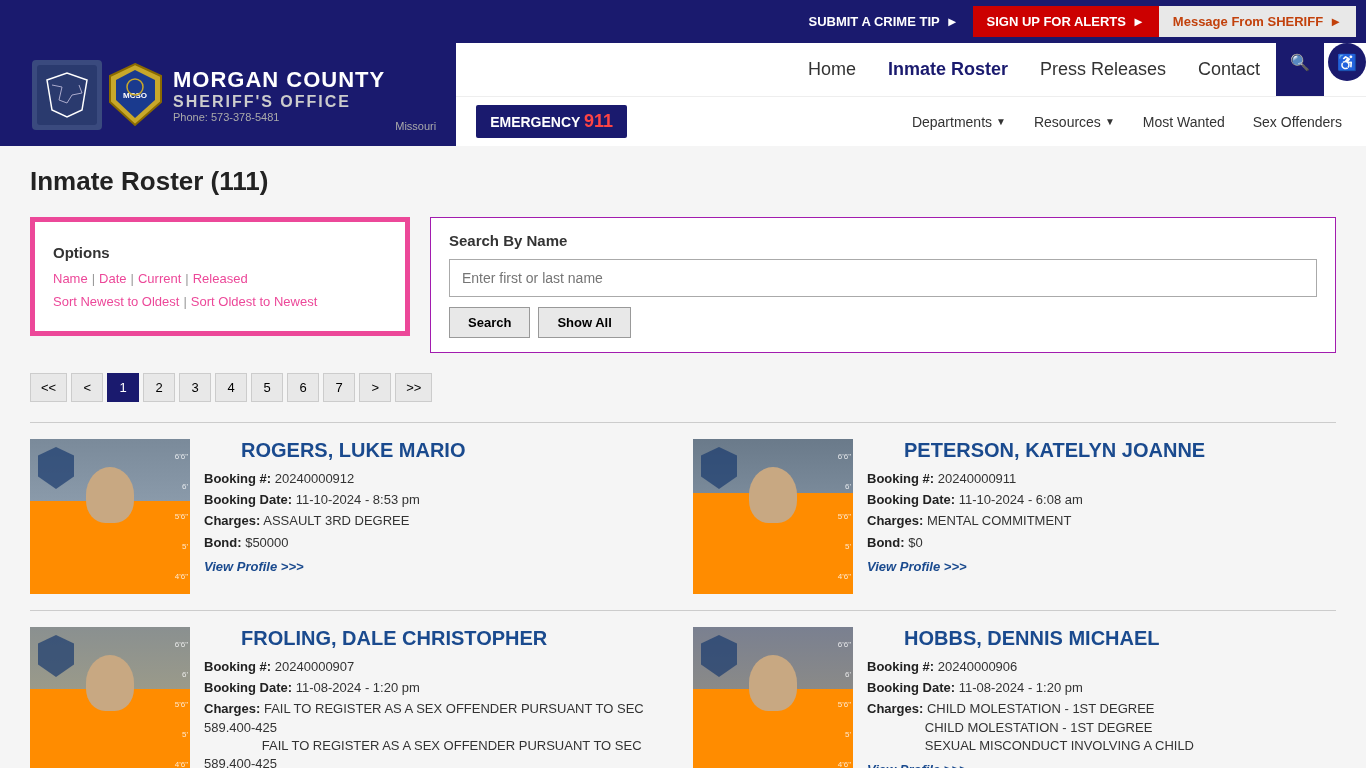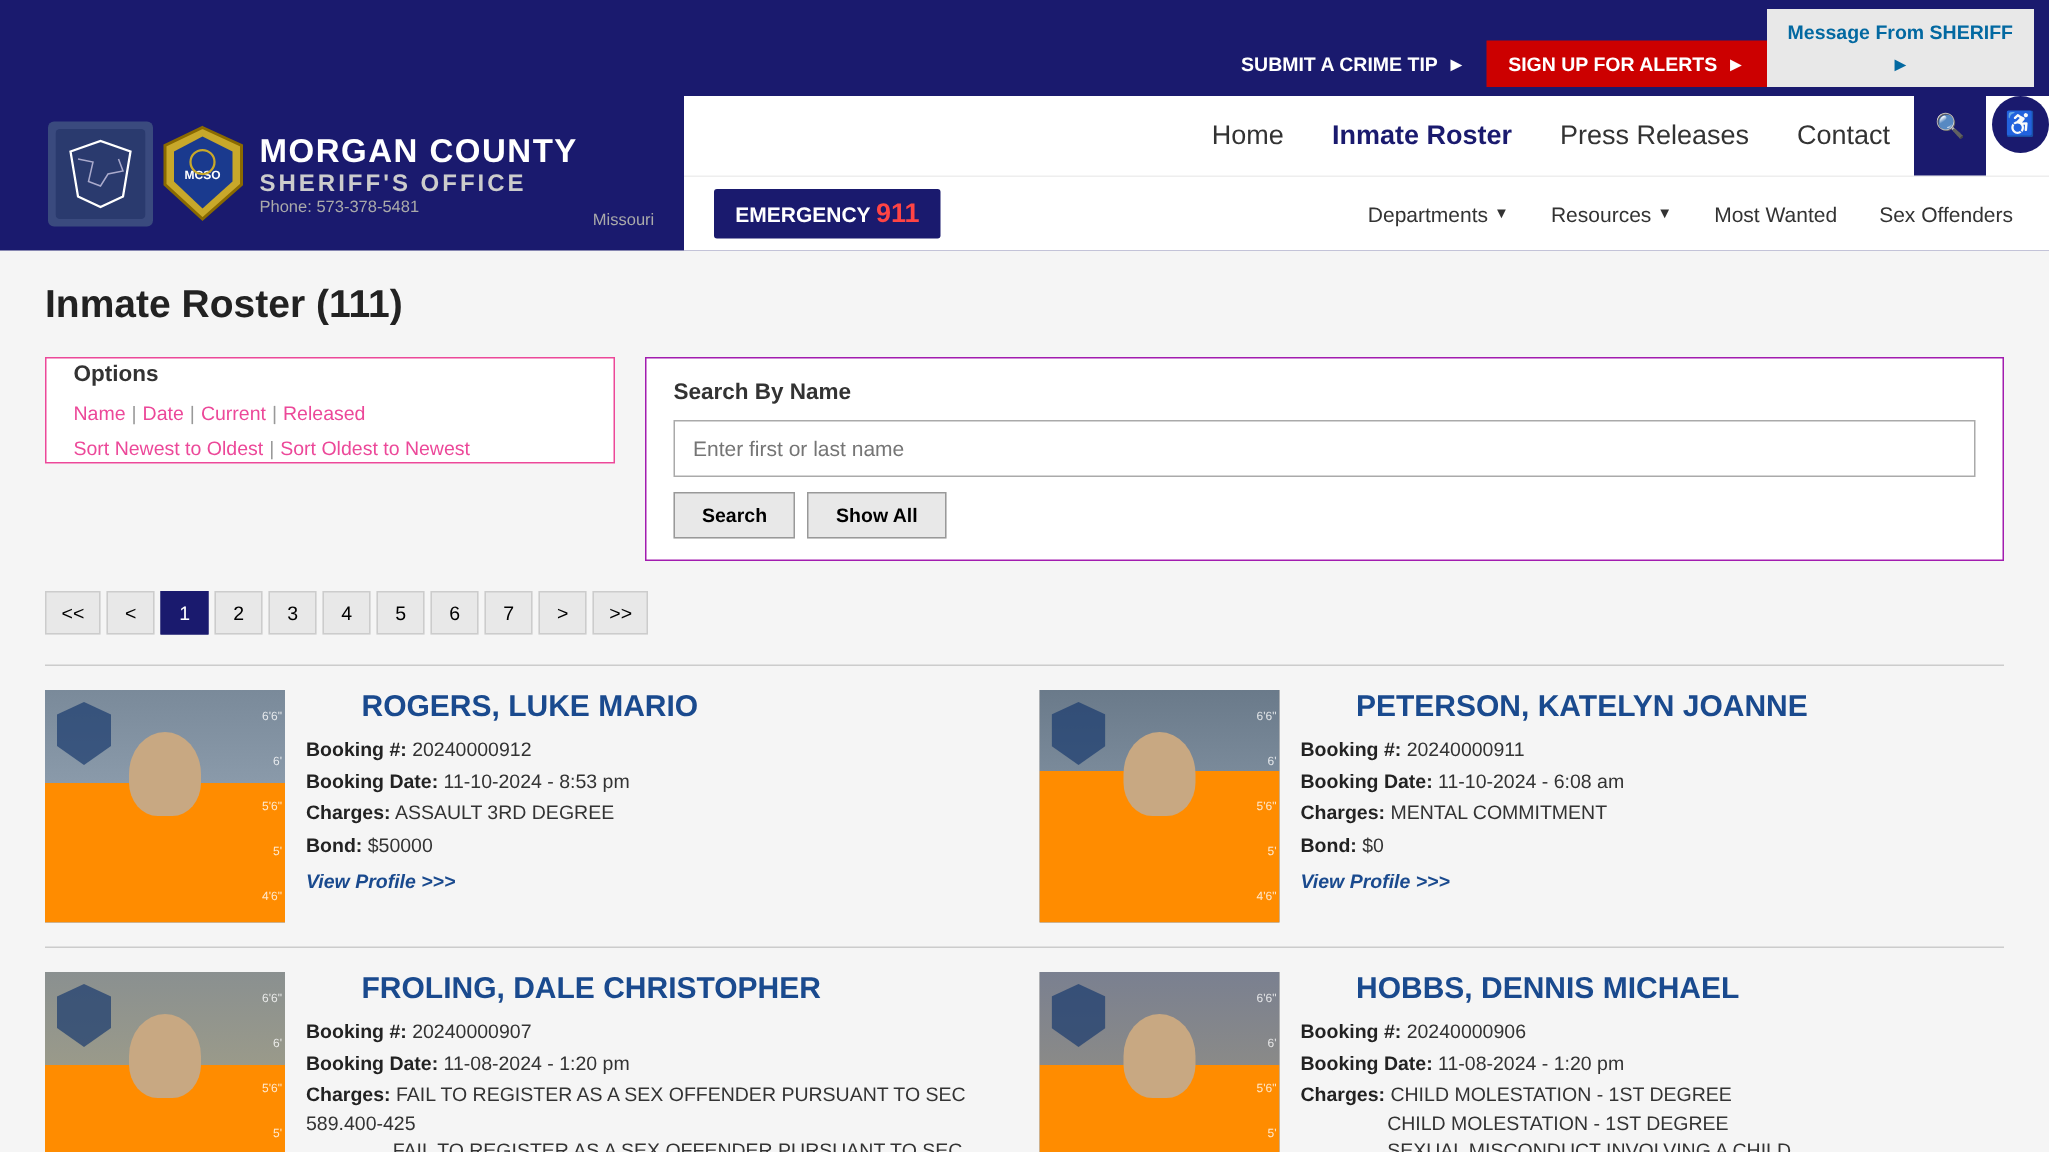--- a/index.html
+++ b/index.html
@@ -27,23 +27,22 @@
       color: #fff;
       border: none;
     }
     .alert-btn.signup {
       background: #cc0000;
       color: #fff;
       border: none;
     }
     .alert-btn.sheriff {
       background: #e8e8e8;
-      color: #0369a1;
+      color: #c2410c;
       border: none;
-      flex-direction: column;
     }
 
     
     .header {
       background: #1a1a6e;
       display: flex;
       align-items: stretch;
     }
     .header-left {
       display: flex;
@@ -168,22 +167,22 @@
     }
 
     
     .options-search {
       display: flex;
       gap: 20px;
       margin-bottom: 20px;
       align-items: flex-start;
     }
     .options-box {
-      border: 1px solid #ec4899;
-      padding: 2px 18px;
+      border: 5px solid #ec4899;
+      padding: 22px 18px;
       background: #fff;
       flex: 0 0 auto;
       min-width: 380px;
     }
     .options-title {
       font-size: 15px;
       font-weight: bold;
       color: #333;
       margin-bottom: 10px;
     }

